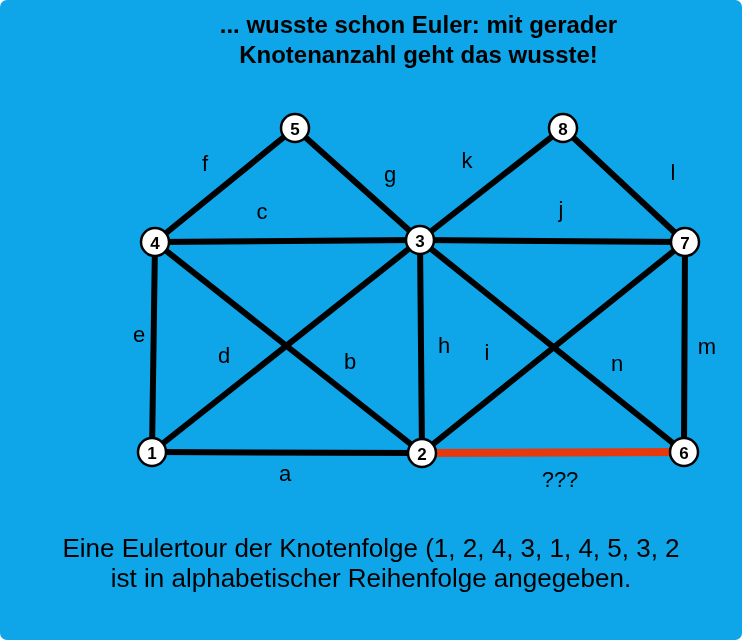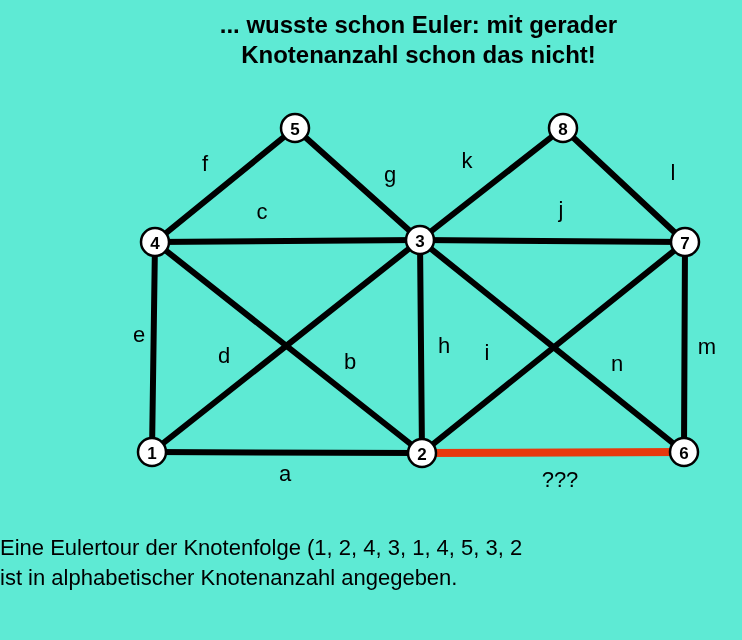--- a/index.html
+++ b/index.html
@@ -4,43 +4,44 @@
 <style>
   html, body {
     margin: 0;
     padding: 0;
     background: #ffffff;
   }
   .page {
     position: relative;
     width: 742px;
     height: 640px;
-    background: #5eead4;
+    background: #0ea5e9;
     font-family: "Liberation Sans", sans-serif;
     overflow: hidden;
+    border-radius: 7px;
   }
   .title {
     position: absolute;
     top: 10px;
     left: 95px;
     right: 0;
     text-align: center;
     font-size: 24px;
     font-weight: bold;
     line-height: 30px;
     color: #000000;
     z-index: 2;
   }
   .caption {
     position: absolute;
     top: 533px;
     left: 0;
     right: 0;
-    text-align: left;
-    font-size: 22px;
+    text-align: center;
+    font-size: 26px;
     font-weight: normal;
     line-height: 30px;
     color: #000000;
     z-index: 2;
   }
   svg.graph {
     position: absolute;
     top: 0;
     left: 0;
     z-index: 1;
@@ -49,21 +50,21 @@
     font-family: "Liberation Sans", sans-serif;
   }
 </style>
 </head>
 <body>
 
 <div class="page">
 
   <div class="title">
     <div>... wusste schon Euler: mit gerader</div>
-    <div>Knotenanzahl schon das nicht!</div>
+    <div>Knotenanzahl geht das wusste!</div>
   </div>
 
   <svg class="graph" width="742" height="640" viewBox="0 0 742 640">
       <line x1="155" y1="242" x2="295" y2="128" stroke="#000000" stroke-width="6" stroke-linecap="round"></line>
       <line x1="295" y1="128" x2="420" y2="240" stroke="#000000" stroke-width="6" stroke-linecap="round"></line>
       <line x1="420" y1="240" x2="563" y2="128" stroke="#000000" stroke-width="6" stroke-linecap="round"></line>
       <line x1="563" y1="128" x2="685" y2="242" stroke="#000000" stroke-width="6" stroke-linecap="round"></line>
       <line x1="155" y1="242" x2="420" y2="240" stroke="#000000" stroke-width="6" stroke-linecap="round"></line>
       <line x1="420" y1="240" x2="685" y2="242" stroke="#000000" stroke-width="6" stroke-linecap="round"></line>
       <line x1="155" y1="242" x2="152" y2="452" stroke="#000000" stroke-width="6" stroke-linecap="round"></line>
@@ -103,16 +104,16 @@
       <circle cx="152" cy="452" r="14" fill="#ffffff" stroke="#000000" stroke-width="2.5"></circle>
       <text x="152" y="453" text-anchor="middle" dominant-baseline="central" fill="#000000" font-size="17" font-weight="bold">1</text>
       <circle cx="422" cy="453" r="14" fill="#ffffff" stroke="#000000" stroke-width="2.5"></circle>
       <text x="422" y="454" text-anchor="middle" dominant-baseline="central" fill="#000000" font-size="17" font-weight="bold">2</text>
       <circle cx="684" cy="452" r="14" fill="#ffffff" stroke="#000000" stroke-width="2.5"></circle>
       <text x="684" y="453" text-anchor="middle" dominant-baseline="central" fill="#000000" font-size="17" font-weight="bold">6</text>
     </svg>
 
   <div class="caption">
     <div>Eine Eulertour der Knotenfolge (1, 2, 4, 3, 1, 4, 5, 3, 2</div>
-    <div>ist in alphabetischer Knotenanzahl angegeben.</div>
+    <div>ist in alphabetischer Reihenfolge angegeben.</div>
   </div>
 
 </div>
 
 </body></html>

